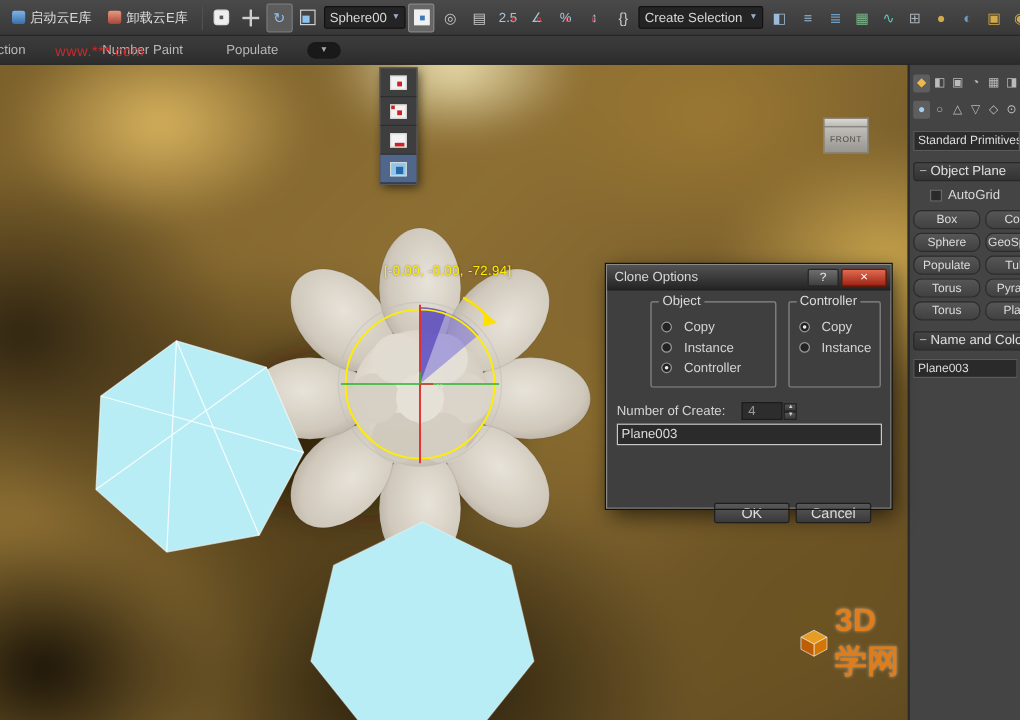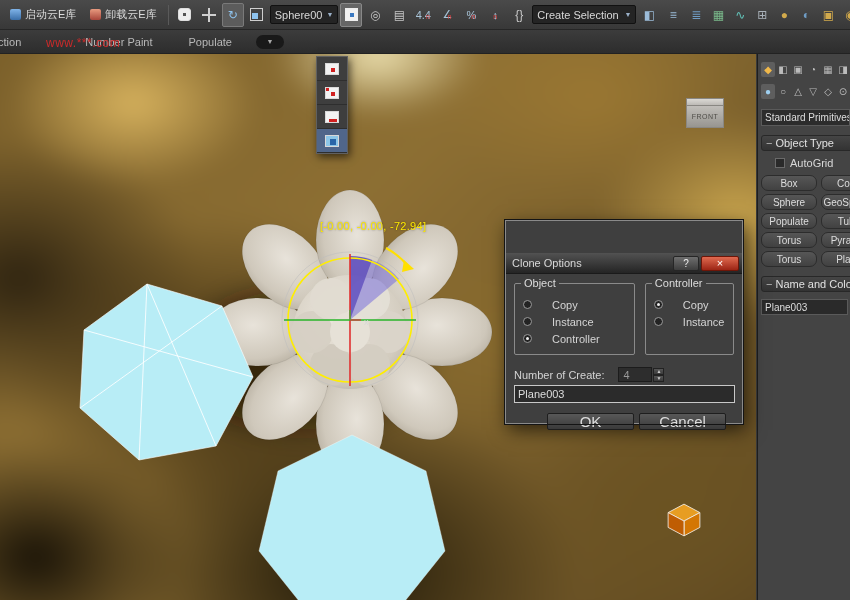--- a/index.html
+++ b/index.html
@@ -82,46 +82,46 @@
   .vc-top { height:7px; background:linear-gradient(#e2e2e2,#c2c2c2); border:1px solid #8a8a8a; border-bottom:none; }
   .vc-face { height:23px; background:linear-gradient(#c6c6c6,#999); border:1px solid #8a8a8a;
              display:flex; align-items:center; justify-content:center; font-size:7px; color:#4a4a4a; letter-spacing:.5px; }
   .vp-logo { position:absolute; left:666px; top:448px; display:flex; align-items:center; gap:5px; opacity:.9; z-index:6; }
   .vp-logo .ltext { font-size:27px; font-weight:bold; color:#ef8218; text-shadow:0 0 3px rgba(255,255,255,.55); }
 
   
   .dialog { position:absolute; left:505px; top:220px; width:238px; height:204px; background:#3f3f3f;
             border:1px solid #8a8a8a; outline:1px solid #141414; box-shadow:3px 6px 18px rgba(0,0,0,.65); z-index:70; }
   .dtitle { height:21px; background:linear-gradient(#525252,#242424); display:flex; align-items:center;
-            padding:0 3px 0 6px; border-bottom:1px solid #1a1a1a;margin-top:32px; }
+            padding:0 3px 0 6px; border-bottom:1px solid #1a1a1a; }
   .dtitle .txt { flex:1; color:#d8d8d8; font-size:11px; }
   .dhelp { width:26px; height:15px; background:linear-gradient(#6e6e6e,#3e3e3e); border:1px solid #262626;
            border-radius:2px; color:#eee; font-size:10px; display:flex; align-items:center; justify-content:center; margin-right:2px; }
   .dclose { width:38px; height:15px; background:linear-gradient(#e06a50,#9c2414); border:1px solid #6e1608;
             border-radius:2px; color:#fff; font-size:11px; display:flex; align-items:center; justify-content:center; }
   .dbody { padding:9px 8px 0 8px; }
   .groups { display:flex; gap:10px; }
   .group { border:1px solid #8a8a8a; border-radius:2px; position:relative; height:72px; padding:12px 0 0 8px; }
-  .group.obj { width:122px; } .group.ctl { width:90px; }
+  .group.obj { width:122px;margin-left:28px; } .group.ctl { width:90px; }
   .gtitle { position:absolute; top:-7px; left:6px; background:#3f3f3f; padding:0 3px; font-size:11px; color:#dcdcdc; }
-  .rrow { display:flex; align-items:center; gap:20px; height:17px; color:#d4d4d4; }
+  .rrow { display:flex; align-items:center; gap:10px; height:17px; color:#d4d4d4; }
   .radio { width:9px; height:9px; border-radius:50%; border:1px solid #9a9a9a; background:#232323; position:relative; flex:none; }
   .radio.checked::after { content:""; position:absolute; left:2px; top:2px; width:3px; height:3px; border-radius:50%; background:#f0f0f0; }
   .copies-row { display:flex; align-items:center; margin-top:12px; color:#d4d4d4; }
   .spin-field { margin-left:14px; width:34px; height:15px; background:#2d2d2d; border:1px solid #1c1c1c;
                 color:#9a9a9a; display:flex; align-items:center; padding-left:4px; }
   .spin-arrows { display:flex; flex-direction:column; margin-left:1px; }
   .spin-arrows span { width:11px; height:7px; background:linear-gradient(#565656,#3a3a3a); border:1px solid #222;
                       color:#ccc; font-size:5px; line-height:5px; text-align:center; }
   .name-label { margin-top:8px; color:#d4d4d4; }
   .name-input { margin-top:3px; width:221px; height:18px; background:#2b2b2b; border:1px solid #c8c8c8;
                 color:#dcdcdc; font-size:11px; padding:0 3px; font-family:"Liberation Sans","DejaVu Sans",sans-serif; }
   .dbuttons { display:flex; justify-content:flex-end; gap:5px; margin-top:10px; padding-right:8px; }
-  .dbtn { width:87px; height:17px; background:linear-gradient(#585858,#3a3a3a); border:1px solid #1e1e1e;
-          border-radius:2px; color:#dcdcdc; font-size:15px; display:flex; align-items:center; justify-content:center; }
+  .dbtn { width:63px; height:17px; background:linear-gradient(#585858,#3a3a3a); border:1px solid #1e1e1e;
+          border-radius:2px; color:#dcdcdc; font-size:12px; display:flex; align-items:center; justify-content:center;margin-top:38px; }
 
   
   .panel { position:absolute; left:757px; top:54px; width:93px; height:546px; background:#444;
            border-left:1px solid #1e1e1e; overflow:hidden; z-index:30; padding:0 0 0 3px; }
   .ptabs { display:flex; gap:1px; margin-top:8px; }
   .ptab { width:14px; height:15px; display:flex; align-items:center; justify-content:center; font-size:10px;
           color:#bbb; border-radius:2px; flex:none; }
   .ptab.active { background:#5e5e5e; color:#f0b84a; }
   .psub { display:flex; gap:1px; margin-top:7px; }
   .psub .ptab.active { color:#9ecff0; }
@@ -174,21 +174,21 @@
     <div class="tbtn pressed">
         <span class="ic-center"></span>
       </div>
     <div class="tbtn">
         <span>◎</span>
       </div>
     <div class="tbtn">
         <span>▤</span>
       </div>
     <div class="tbtn">
-        <span class="snap">4.4</span>
+        <span class="snap">2.5</span>
       </div>
     <div class="tbtn">
         <span class="snap">∠</span>
       </div>
     <div class="tbtn">
         <span class="snap">%</span>
       </div>
     <div class="tbtn">
         <span class="snap">↕</span>
       </div>
@@ -323,20 +323,21 @@
       <div class="vc-top"></div>
       <div class="vc-face">FRONT</div>
     </div>
 
     <div class="vp-logo">
       <svg width="36" height="36" viewBox="0 0 34 34">
         <polygon points="17,2 32,10 17,18 2,10" fill="#f5a623" stroke="#fff" stroke-width="0.8"></polygon>
         <polygon points="32,10 32,24 17,32 17,18" fill="#e07b00" stroke="#fff" stroke-width="0.8"></polygon>
         <polygon points="2,10 17,18 17,32 2,24" fill="#c95f00" stroke="#fff" stroke-width="0.8"></polygon>
       </svg>
+      <span class="ltext">3D学网</span>
     </div>
   </div>
 
   <div class="flyout">
     <div class="fcell">
         <span class="fi"></span>
       </div>
     <div class="fcell">
         <span class="fi c2"></span>
       </div>
@@ -441,21 +442,21 @@
       <div class="ptab">
           <span>⊙</span>
         </div>
 
     </div>
     <div class="pdd">
       <span>Standard Primitives</span>
 
     </div>
     <div class="rollout">
-        <span>Object Type</span>
+        <span>Object Plane</span>
       </div>
     <div class="agrow">
       <span class="chk"></span>
       <span>AutoGrid</span>
     </div>
     <div class="pgrid">
       <div class="pbtn">Box</div>
       <div class="pbtn">Cone</div>
       <div class="pbtn">Sphere</div>
       <div class="pbtn">GeoSphere</div>

